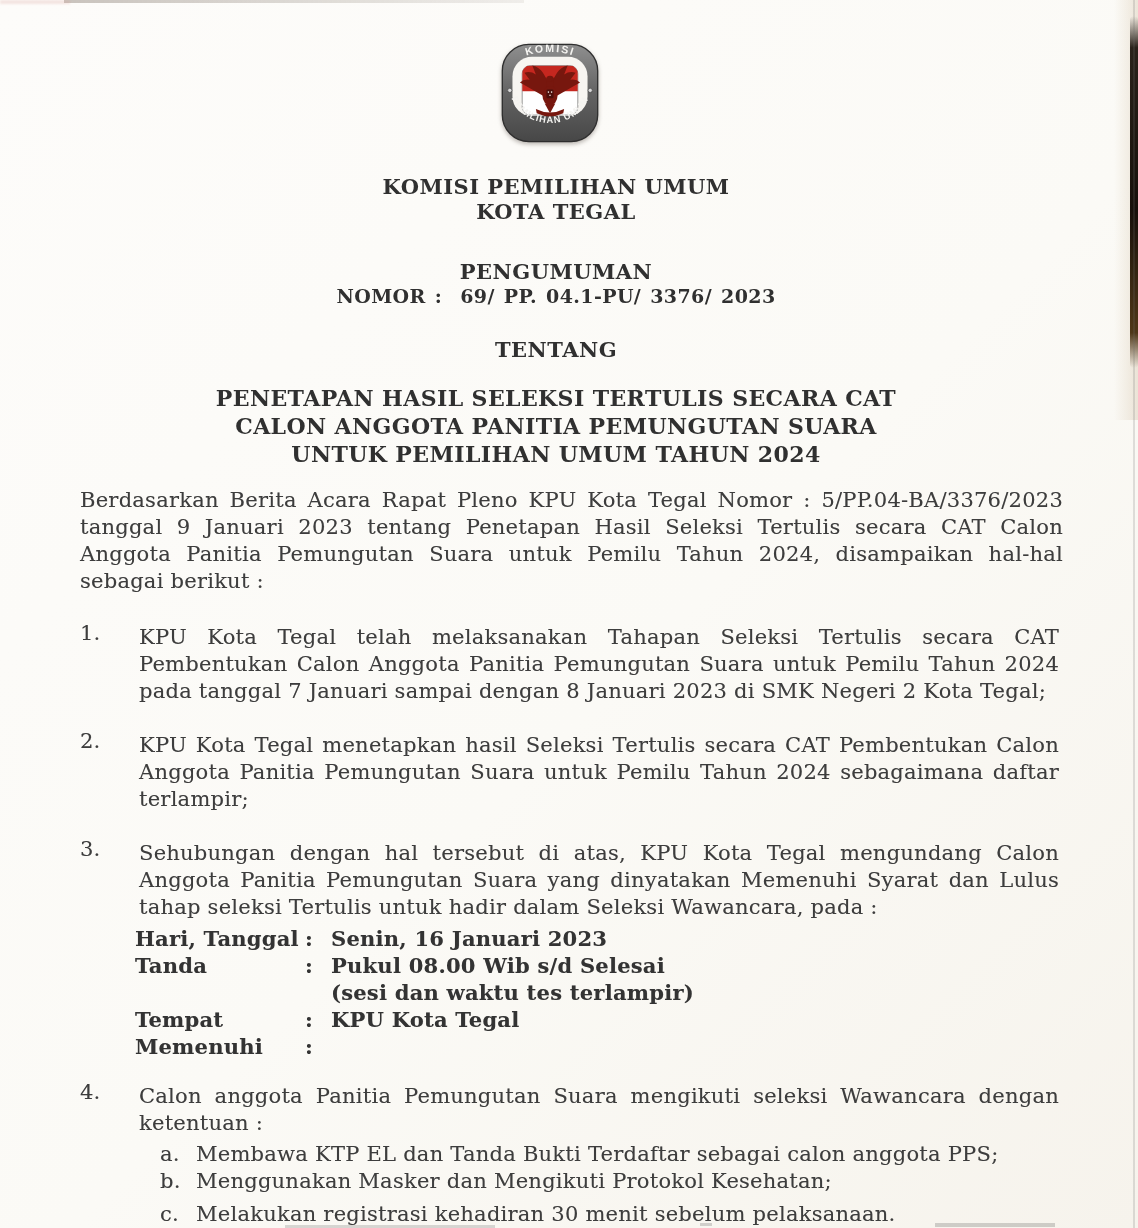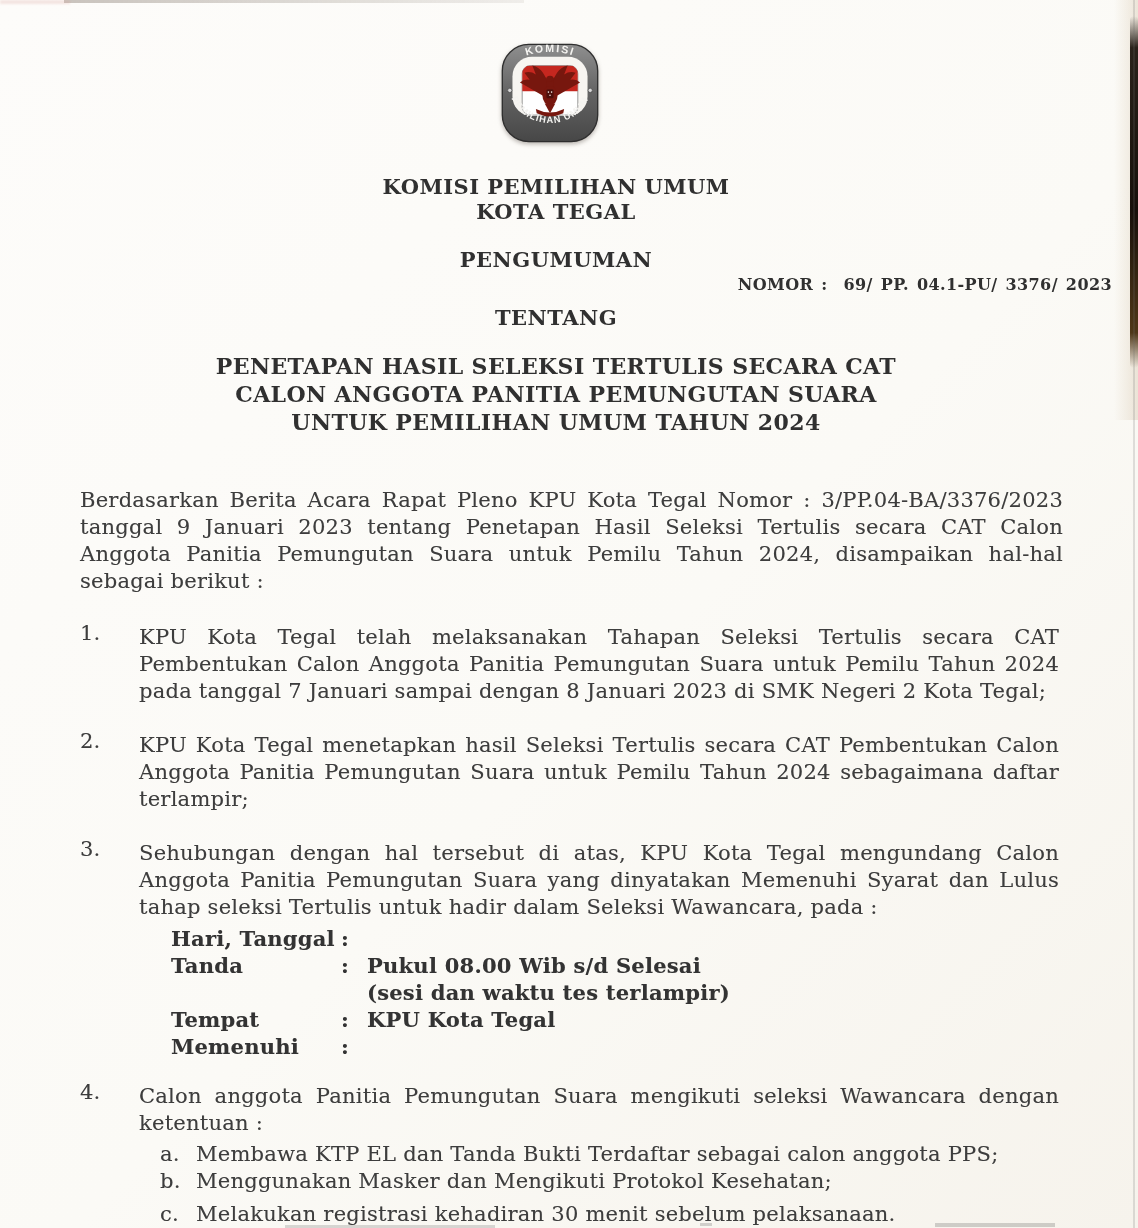--- a/index.html
+++ b/index.html
@@ -23,35 +23,35 @@
   .art-bottom-2{left:700px;bottom:2px;width:12px;height:3px;background:rgba(90,90,90,.25);}
   .art-bottom-3{left:935px;bottom:1px;width:120px;height:4px;background:rgba(90,90,90,.26);filter:blur(.5px);}
   
   .logo-wrap{position:absolute;left:497px;top:37px;width:106px;height:112px;}
   .logo-wrap svg{width:100%;height:100%;filter:drop-shadow(0 2px 2px rgba(60,50,40,.35));}
   .logo-arc-text{font-family:"Liberation Sans","DejaVu Sans",sans-serif;font-weight:bold;fill:#f4f3f0;}
   
   .heading-block{position:absolute;top:174px;left:0;width:1138px;padding-right:26px;box-sizing:border-box;
     text-align:center;color:#303030;font-weight:bold;}
   .h-line{font-size:21px;line-height:25px;letter-spacing:.5px;white-space:pre;}
-  .h-number{font-size:16px;line-height:25px;letter-spacing:.4px;word-spacing:2px;white-space:pre;text-align:right;}
-  .mt-type{margin-top:23px;}
-  .mt-about{margin-top:8px;}
+  .h-number{font-size:19px;line-height:25px;letter-spacing:.4px;word-spacing:2px;white-space:pre;}
+  .mt-type{margin-top:35px;}
+  .mt-about{margin-top:28px;}
   .h-title{margin-top:22px;font-size:22px;line-height:28px;letter-spacing:.4px;}
   
   .body-col{position:absolute;top:487px;left:80px;width:983px;font-size:21px;line-height:27px;
     letter-spacing:.25px;color:#3d3d3d;text-shadow:.2px .2px .4px rgba(70,70,70,.35);}
   .intro{margin:0 0 25px 0;text-align:justify;}
   .item{display:flex;margin-bottom:19px;}
   .item:last-child{margin-bottom:0;}
   .item-num{width:55px;flex-shrink:0;}
   .item-body{flex:1;min-width:0;}
   .item-text{margin:4px;text-align:justify;}
   .sched-row{display:flex;font-weight:bold;color:#333;}
-  .s-label{width:170px;flex-shrink:0;margin-left:36px;}
+  .s-label{width:170px;flex-shrink:0;}
   .s-colon{width:26px;flex-shrink:0;}
   .s-value{flex:1;}
   .sub{display:flex;padding-left:25px;}
   .sub-gap{margin-top:6px;}
   .sub-marker{width:36px;flex-shrink:0;}
   .sub-text{flex:1;}
 </style>
 </head>
 <body>
 
@@ -122,21 +122,21 @@
     <div class="h-number">NOMOR :  69/ PP. 04.1-PU/ 3376/ 2023</div>
     <div class="h-line mt-about">TENTANG</div>
     <div class="h-title">
       <div>PENETAPAN HASIL SELEKSI TERTULIS SECARA CAT</div>
       <div>CALON ANGGOTA PANITIA PEMUNGUTAN SUARA</div>
       <div>UNTUK PEMILIHAN UMUM TAHUN 2024</div>
     </div>
   </div>
 
   <div class="body-col">
-    <p class="intro">Berdasarkan Berita Acara Rapat Pleno KPU Kota Tegal  Nomor : 3/PP.04-BA/3376/2023 tanggal 9 Januari 2023 tentang Penetapan Hasil Seleksi Tertulis secara CAT Calon Anggota Panitia Pemungutan Suara untuk Pemilu Tahun 2024, disampaikan hal-hal sebagai berikut :</p>
+    <p class="intro">Berdasarkan Berita Acara Rapat Pleno KPU Kota Tegal  Nomor : 5/PP.04-BA/3376/2023 tanggal 9 Januari 2023 tentang Penetapan Hasil Seleksi Tertulis secara CAT Calon Anggota Panitia Pemungutan Suara untuk Pemilu Tahun 2024, disampaikan hal-hal sebagai berikut :</p>
 
     <div class="item">
       <div class="item-num">1.</div>
       <div class="item-body">
         <p class="item-text">KPU Kota Tegal telah melaksanakan Tahapan Seleksi Tertulis secara CAT Pembentukan Calon Anggota Panitia Pemungutan Suara untuk Pemilu Tahun 2024 pada tanggal 7 Januari sampai dengan 8 Januari 2023 di SMK Negeri 2 Kota Tegal;</p>
       </div>
     </div>
 
     <div class="item">
       <div class="item-num">2.</div>
@@ -146,20 +146,21 @@
     </div>
 
     <div class="item">
       <div class="item-num">3.</div>
       <div class="item-body">
         <p class="item-text">Sehubungan dengan hal tersebut di atas, KPU Kota Tegal mengundang Calon Anggota Panitia Pemungutan Suara yang dinyatakan Memenuhi Syarat dan Lulus tahap seleksi Tertulis untuk hadir dalam Seleksi Wawancara, pada :</p>
         <div>
           <div class="sched-row">
             <span class="s-label">Hari, Tanggal</span>
             <span class="s-colon">:</span>
+            <span class="s-value">Senin, 16 Januari 2023</span>
           </div>
           <div class="sched-row">
             <span class="s-label">Tanda</span>
             <span class="s-colon">:</span>
             <span class="s-value">Pukul 08.00 Wib s/d Selesai</span>
           </div>
           <div class="sched-row">
             <span class="s-label"></span>
             <span class="s-colon"></span>
             <span class="s-value">(sesi dan waktu tes terlampir)</span>

